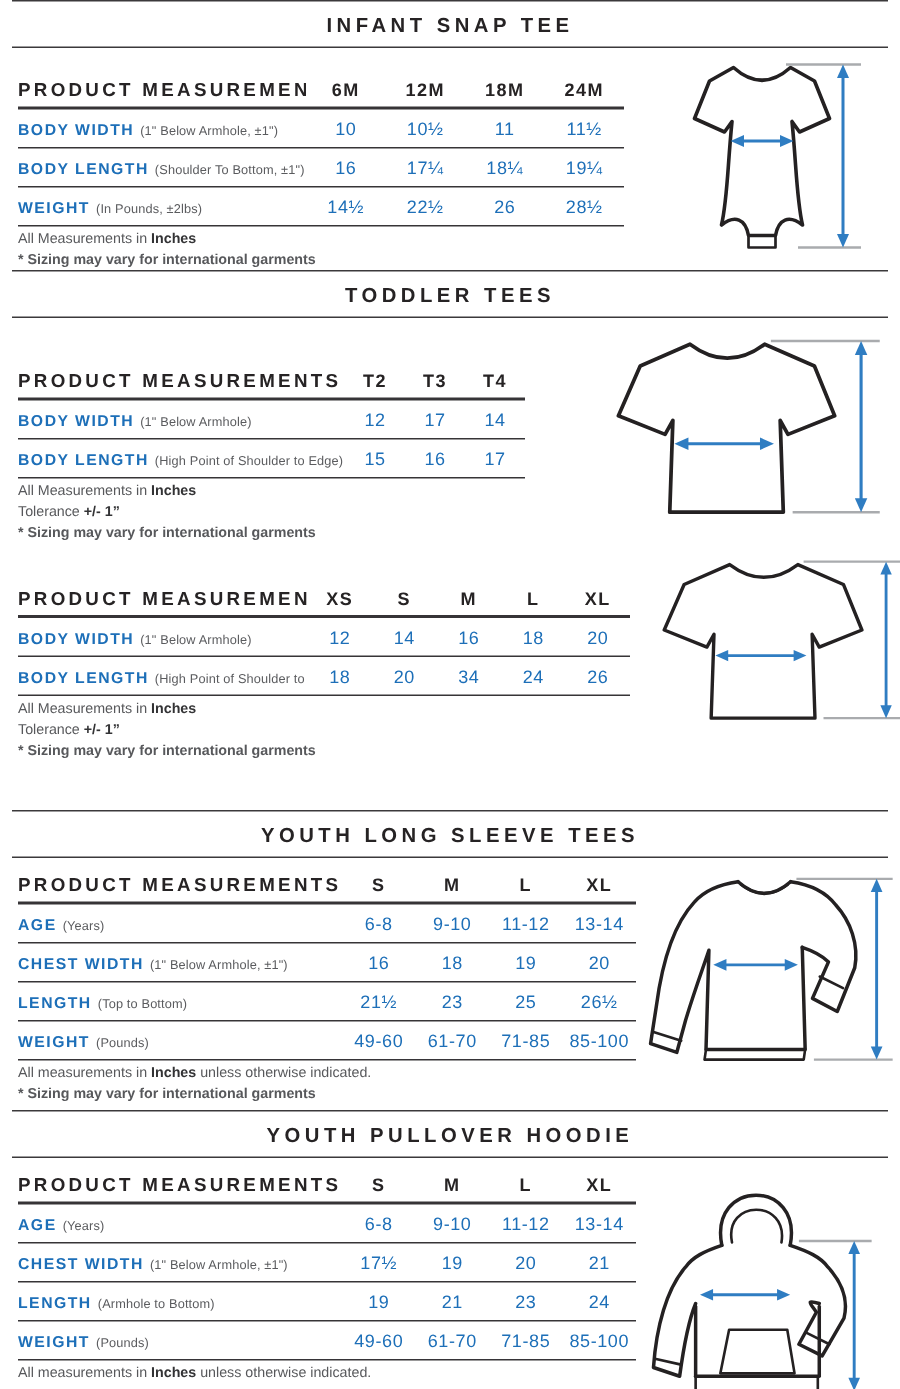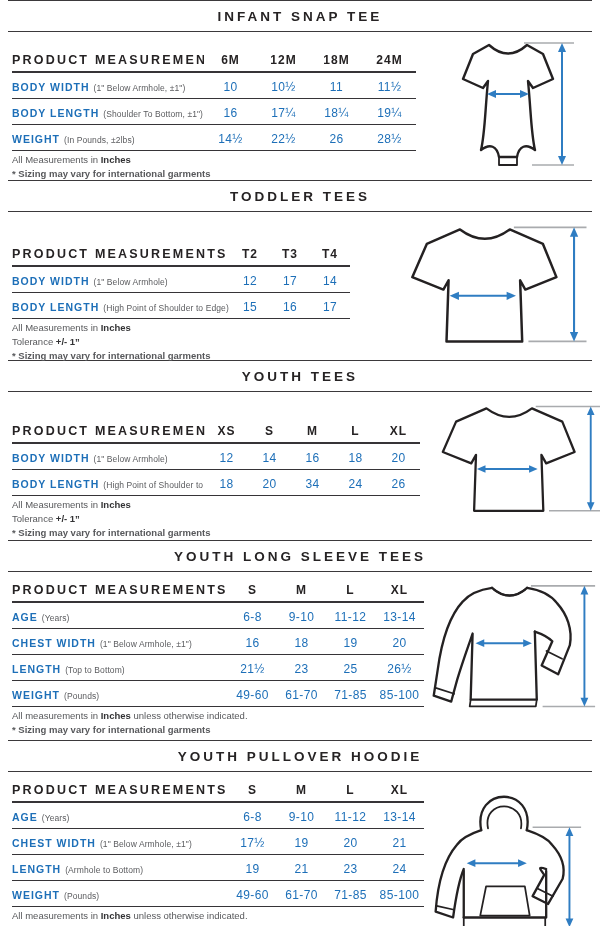--- a/index.html
+++ b/index.html
@@ -160,23 +160,20 @@
           <line class="bluearrow" x1="180" y1="16" x2="180" y2="114"></line>
           <path class="bluehead" d="M180,10 l-4,9 h8 z"></path>
           <path class="bluehead" d="M180,120 l-4,-9 h8 z"></path>
         </g>
       </svg>
     </figure>
   </div>
 </section>
 
 <section class="sec s3">
-  <div class="sec-head">
-    <h2 class="sec-title">YOUTH TEES</h2>
-  </div>
   <div class="sec-body">
     <div class="left">
       <div class="table">
           <div class="trow thead">
             <div class="lcell hlabel">PRODUCT MEASUREMENTS</div>
             <div class="vcell chead">XS</div>
             <div class="vcell chead">S</div>
             <div class="vcell chead">M</div>
             <div class="vcell chead">L</div>
             <div class="vcell chead">XL</div>

